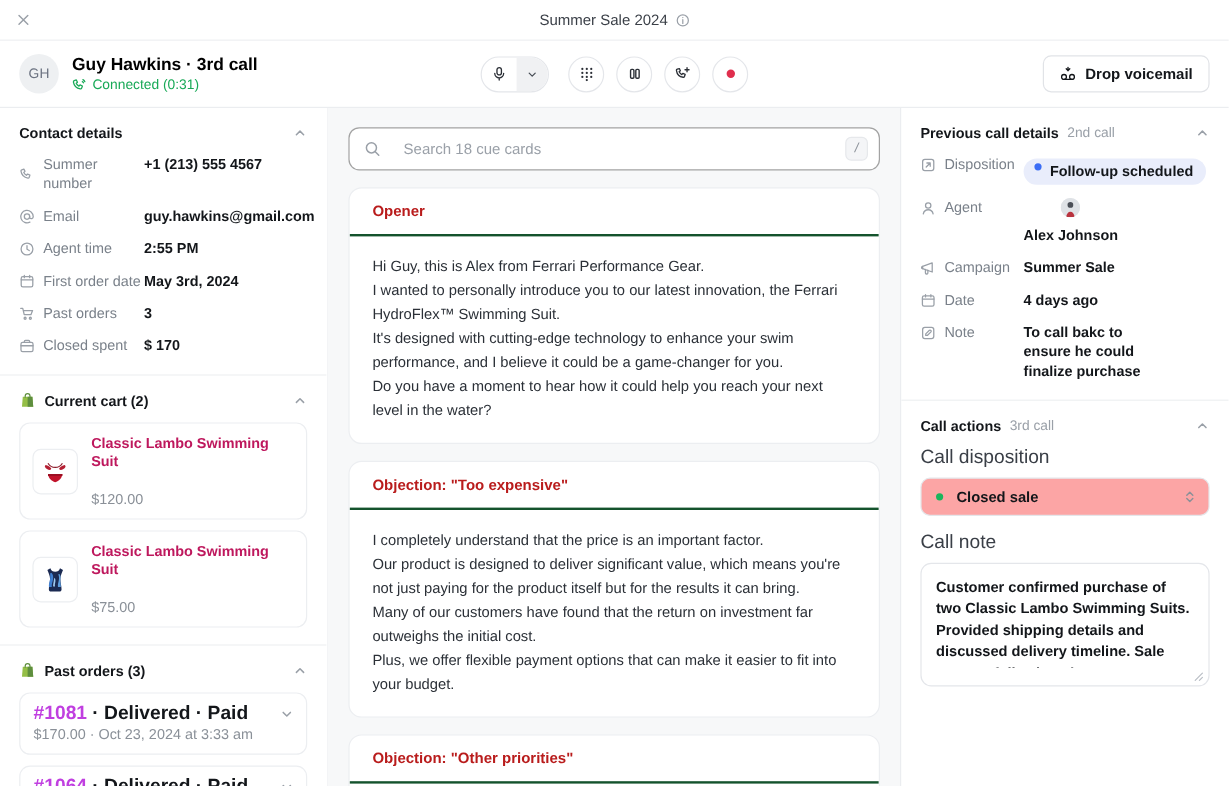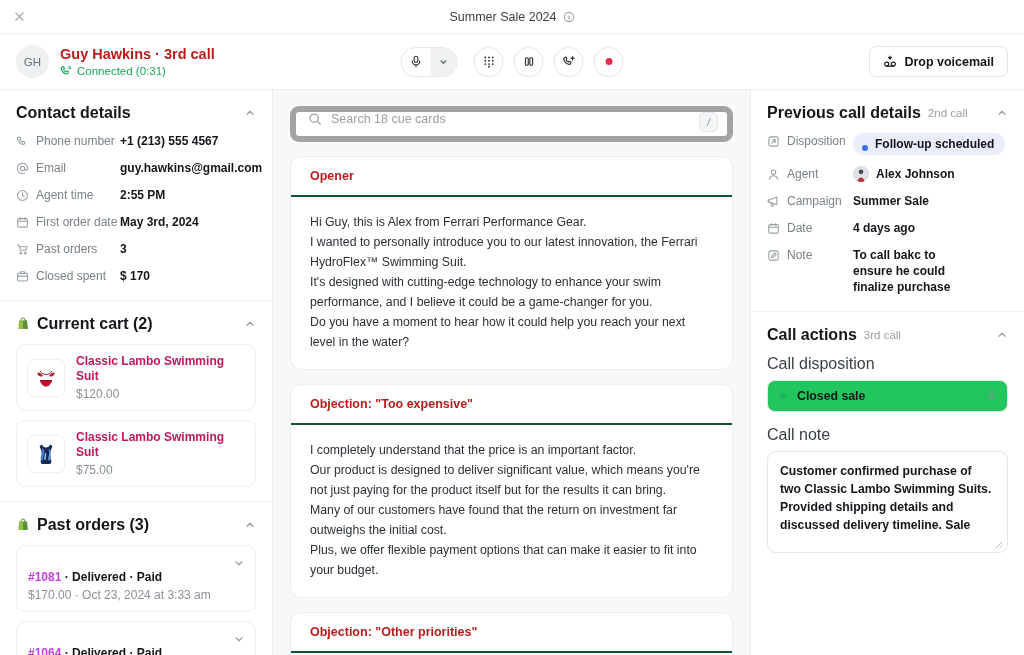--- a/index.html
+++ b/index.html
@@ -42,21 +42,21 @@
     position: relative;
   }
   .avatar {
     width: 33px; height: 33px; border-radius: 50%;
     background: #eef0f2; color: #6b7280;
     display: flex; align-items: center; justify-content: center;
     font-size: 11.5px; font-weight: 500; letter-spacing: .2px;
     flex: 0 0 33px;
   }
   .callee { margin-left: 11px; }
-  .callee-name { font-size: 14.5px; font-weight: 700; color: #b91c1c; line-height: 17px; }
+  .callee-name { font-size: 14.5px; font-weight: 700; color: #000000; line-height: 17px; }
   .callee-status {
     display: flex; align-items: center; gap: 5px;
     font-size: 11.5px; color: #18a957; margin-top: 2px; font-weight: 500;
   }
 
   .call-controls {
     position: absolute; left: 50%; transform: translateX(-50%);
     display: flex; align-items: center; gap: 10px;
   }
   .ctrl {
@@ -116,21 +116,21 @@
     overflow-y: auto;
   }
 
   
   .section { padding: 14px 16px 14px 16px; border-bottom: 1px solid #eef0f2; }
   .section:last-child { border-bottom: none; }
   .section-head {
     display: flex; align-items: center; gap: 7px;
     margin-bottom: 11px; cursor: pointer;
   }
-  .section-title { font-size: 16px; font-weight: 700; color: #13161a; }
+  .section-title { font-size: 12px; font-weight: 700; color: #13161a; }
   .section-sub { font-size: 11.5px; color: #9aa0a8; font-weight: 400; }
   .chev { margin-left: auto; color: #9aa0a8; display:flex; }
 
   .kv { display: flex; align-items: flex-start; margin-bottom: 11px; }
   .kv:last-child { margin-bottom: 2px; }
   .kv-label {
     display: flex; align-items: center; gap: 7px;
     width: 104px; flex: 0 0 104px;
     font-size: 12px; color: #7a818a;
     line-height: 16px;
@@ -148,38 +148,38 @@
     cursor: pointer;
   }
   .prod:last-child { margin-bottom: 0; }
   .thumb {
     width: 38px; height: 38px; flex: 0 0 38px;
     border: 1px solid #eceef1; border-radius: 7px;
     background: #fff; display: flex; align-items: center; justify-content: center;
     overflow: hidden;
   }
   .prod-name { font-size: 12px; font-weight: 700; color: #be185d; line-height: 15px; }
-  .prod-price { font-size: 12px; color: #8a9098; margin-top: 3px; }
+  .prod-price { font-size: 12px; color: #8a9098; margin-top: 17px; }
 
   
   .order {
     border: 1px solid #eceef1; border-radius: 9px;
     padding: 9px 11px; margin-bottom: 9px; background:#fff;
     position: relative; cursor: pointer;
   }
   .order:last-child { margin-bottom: 0; }
-  .order-line1 { font-size: 12px; font-weight: 700; color: #13161a; line-height: 15px; margin-top: 15px; }
+  .order-line1 { font-size: 16px; font-weight: 700; color: #13161a; line-height: 15px; }
   .order-id { color: #c03fe0; }
   .order-line2 { font-size: 12px; color: #8a9098; margin-top: 3px; }
   .order-chev { position: absolute; right: 10px; top: 11px; color:#9aa0a8; display:flex; }
 
   
   .searchbar {
-    display: flex; align-items: flex-start; gap: 9px;
-    background: #fff; border: 6px solid #a3a3a3; border-radius: 9px;
+    display: flex; align-items: center; gap: 19px;
+    background: #fff; border: 1px solid #a3a3a3; border-radius: 9px;
     height: 36px; padding: 0 9px 0 12px; margin-bottom: 14px;
   }
   .searchbar .sic { color: #9aa0a8; display:flex; }
   .searchbar input {
     flex: 1; border: none; outline: none; font-size: 12.5px;
     font-family: inherit; color: #13161a; background: transparent;
   }
   .searchbar input::placeholder { color: #9aa0a8; }
   .slash-key {
     width: 19px; height: 20px; border-radius: 5px;
@@ -197,37 +197,37 @@
     border-bottom: 2px solid #14532d;
   }
   .cue-body {
     padding: 15px 19px 17px 19px;
     font-size: 12.3px; line-height: 20px; color: #2b3037;
     white-space: pre-line;
   }
 
   
   .badge {
-    display: inline-flex; align-items: flex-end; gap: 7px;
+    display: inline-flex; align-items: flex-start; gap: 7px;
     background: #e9edfb; border-radius: 14px;
     padding: 4px 11px 4px 9px;
     font-size: 12px; font-weight: 700; color: #13161a;
   }
   .badge-dot { width: 6px; height: 6px; border-radius: 50%; background: #3b6df5; }
-  .agent-row { display: flex; align-items: center; gap: 7px; }
+  .agent-row { display: flex; align-items: center; gap: 7px; flex-direction: column; }
   .agent-av {
     width: 16px; height: 16px; border-radius: 50%;
     background: #e4e6ea; display:flex; align-items:center; justify-content:center;
     overflow: hidden; flex: 0 0 16px;
   }
 
   .field-label { font-size: 16px; color: #3a3f47; margin-bottom: 7px; font-weight: 400; }
   .select {
     height: 32px; border: 1px solid #e4e6ea; border-radius: 8px;
-    background: #22c55e; display: flex; align-items: center;
+    background: #fca5a5; display: flex; align-items: center;
     padding: 0 10px 0 12px; cursor: pointer; margin-bottom: 14px;
   }
   .select-dot { width: 6px; height: 6px; border-radius: 50%; background: #1bb55c; flex:0 0 6px; }
   .select-text { font-size: 12.3px; font-weight: 700; color: #13161a; margin-left: 11px; }
   .select-caret { margin-left: auto; color: #8a9098; display: flex; }
 
   .note-box {
     border: 1px solid #e4e6ea; border-radius: 9px; background: #fff;
     padding: 10px 12px; position: relative;
     min-height: 86px;
@@ -361,21 +361,21 @@
           </span>
         </div>
 
         <div class="kv">
           <div class="kv-label">
             <span class="ic">
               <svg width="13" height="13" viewBox="0 0 14 14" fill="none" stroke="currentColor" stroke-width="1.15" stroke-linecap="round" stroke-linejoin="round">
                 <path d="M4.2 2.1 2.3 2.7c-.5.2-.8.7-.7 1.2.5 3.3 2.9 5.7 6.2 6.2.5.1 1-.2 1.2-.7l.6-1.9-2.1-1-1 1.1A7.2 7.2 0 0 1 4.1 5.1l1.1-1z"></path>
               </svg>
             </span>
-            <span>Phone number</span>
+            <span>Summer number</span>
           </div>
           <div class="kv-val">+1 (213) 555 4567</div>
         </div>
 
         <div class="kv">
           <div class="kv-label">
             <span class="ic">
               <svg width="13" height="13" viewBox="0 0 14 14" fill="none" stroke="currentColor" stroke-width="1.15" stroke-linecap="round">
                 <circle cx="7" cy="7" r="2.4"></circle>
                 <path d="M9.4 7v1.2a1.8 1.8 0 0 0 3.2-1.1A5.6 5.6 0 1 0 9.6 12"></path>

